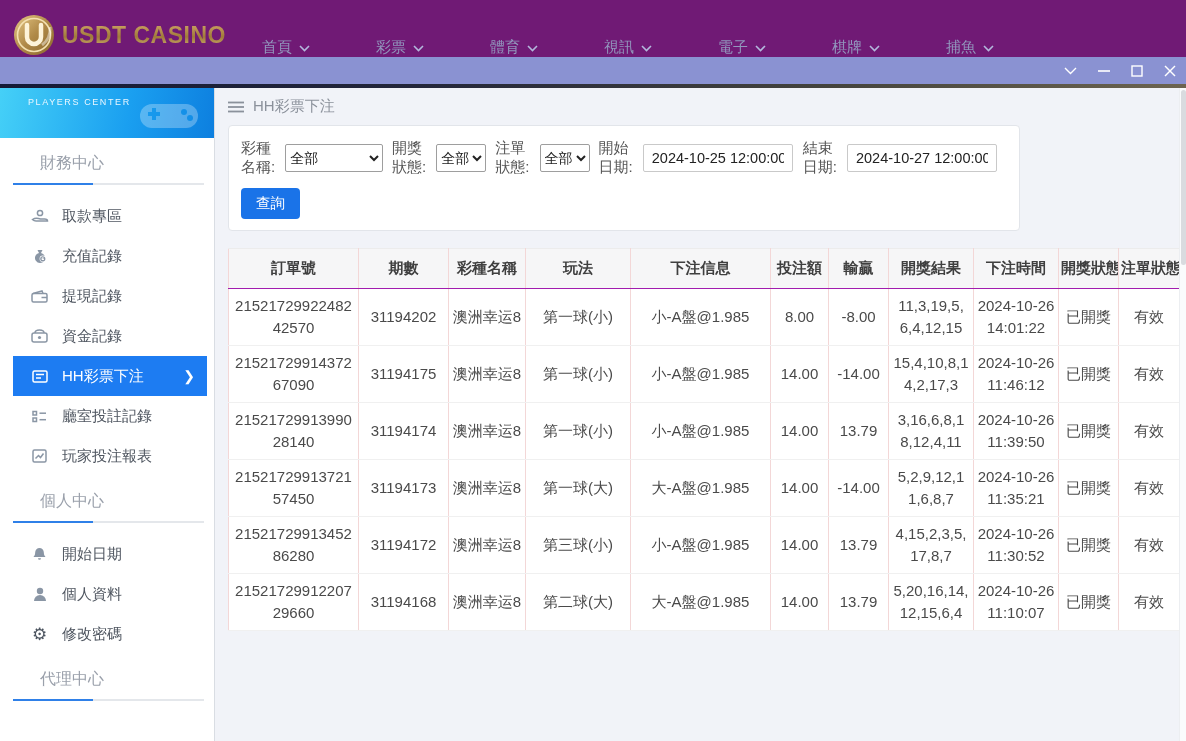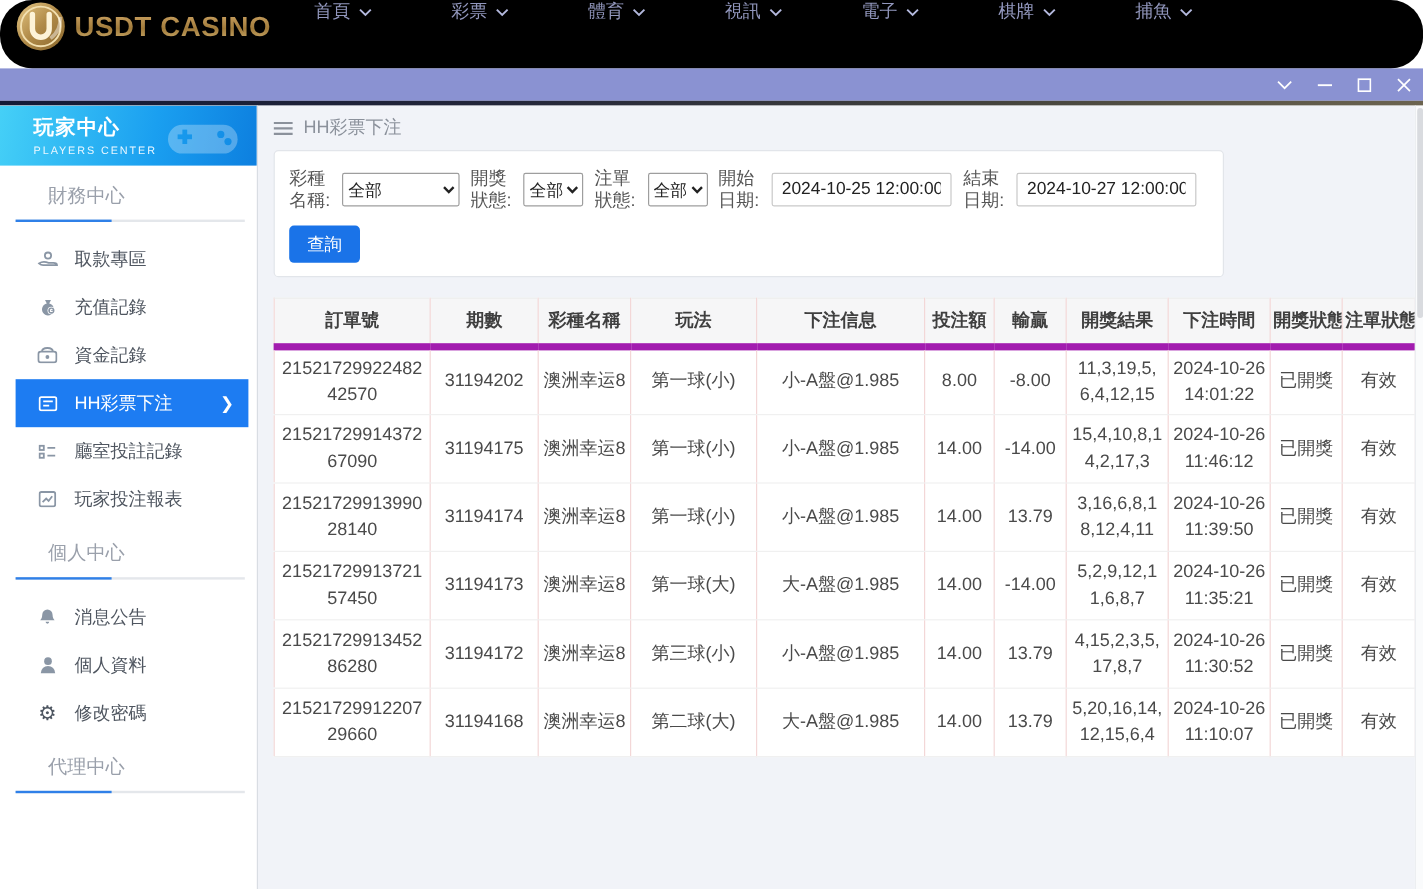--- a/index.html
+++ b/index.html
@@ -1,21 +1,21 @@
 <!DOCTYPE html>
 <html><head>
 <meta charset="utf-8">
 <style>
   * { margin:0; padding:0; box-sizing:border-box; }
   html,body { width:1186px; height:741px; overflow:hidden; background:#fff;
     font-family:"Liberation Sans","DejaVu Sans",sans-serif; }
   .app { width:1186px; height:741px; display:flex; flex-direction:column; }
 
   
-  .topbar { height:57px; background:#000000; display:flex; align-items:flex-start; padding-left:12px; flex:none;border-radius:27px; }
+  .topbar { height:57px; background:#701a75; display:flex; align-items:flex-end; padding-left:12px; flex:none; }
   .logo { display:flex; align-items:center; gap:6px; cursor:pointer; }
   .logo-text { font-size:23px; font-weight:bold; letter-spacing:.5px;
     background:linear-gradient(180deg,#c9a060 10%,#a07a3a 55%,#c9a868 90%);
     -webkit-background-clip:text; background-clip:text; color:#b08a48; -webkit-text-fill-color:transparent; }
   .main-nav { display:flex; margin-left:36px; }
   .nav-item { display:flex; align-items:center; gap:7px; margin-right:66px; font-size:15px;
     color:#9297bd; cursor:pointer; text-decoration:none; }
   .nav-item svg { margin-top:2px; }
 
   
@@ -64,21 +64,21 @@
   .f-date { height:28px; width:150px; border:1px solid #c9c9c9; border-radius:2px;
     font-size:14.5px; color:#222; padding:0 8px; margin-right:10px; font-family:Liberation Sans, sans-serif; }
   .query-btn { margin-top:11px; background:#1a73e8; color:#ffffff; border:none; border-radius:4px;
     padding:6px 15px; font-size:14.5px; cursor:pointer; font-family:inherit; }
 
   
   .table-card { margin-top:17px; width:951px; background:#fff; }
   table.bets { width:951px; border-collapse:collapse; table-layout:fixed;
     border-left:1px solid #f3d7d7; border-top:1px solid #ececec; }
   .bets th { height:40px; background:#f6f6f7; font-size:15px; font-weight:bold; color:#3f3f3f;
-    border-right:1px solid #f3d7d7; border-bottom:6px solid #a21caf; padding:2px 2px;
+    border-right:1px solid #f3d7d7; border-bottom:1px solid #a21caf; padding:2px 2px;
     overflow:hidden; white-space:nowrap; }
   .bets td { height:57px; font-size:15px; color:#4a4a4a; text-align:center; vertical-align:middle;
     border-right:1px solid #f3d7d7; border-bottom:1px solid #f0f0f0; padding:2px 3px;
     line-height:1.45; word-break:break-all; overflow:hidden; }
 
   
   .vscroll { width:7px; flex:none; background:#fafbfc; border-left:1px solid #eceef1; position:relative; }
   .vscroll .thumb { position:absolute; top:2px; left:1px; width:5px; height:175px; background:#d9dbdf; border-radius:3px; }
 </style>
 </head>
@@ -178,21 +178,20 @@
         <line x1="11" y1="1" x2="1" y2="11" stroke="#fff" stroke-width="1.4"></line>
       </svg>
     </div>
   </div>
   <div class="dark-strip"></div>
 
   <div class="body">
 
     <aside class="sidebar">
       <div class="side-banner">
-        <div class="t">玩家中心</div>
         <div class="s">PLAYERS CENTER</div>
         <svg class="gamepad" width="66" height="40" viewBox="0 0 66 40">
           <rect x="4" y="10" width="58" height="24" rx="12" fill="#fff"></rect>
           <circle cx="48" cy="18" r="3" fill="#1a9ff0"></circle>
             <circle cx="54" cy="24" r="3" fill="#1a9ff0"></circle>
           <rect x="12" y="18" width="12" height="4" fill="#1a9ff0"></rect>
             <rect x="16" y="14" width="4" height="12" fill="#1a9ff0"></rect>
         </svg>
       </div>
 
@@ -213,20 +212,30 @@
           <svg width="14" height="15" viewBox="0 0 14 15">
               <path class="icf" d="M4.5 1 h5 L8 4 a5 5 0 1 1 -2 0z"></path>
               <circle cx="9.8" cy="9.8" r="3.2" fill="#fff" stroke="none"></circle>
               <path class="icf" d="M9.8 7.2 a2.6 2.6 0 1 1 0 5.2 a2.6 2.6 0 0 1 0 -5.2 m-.4 1 v.5 h-.7 v2.2 h2.2 v-.8 h-1.4 v-.6 h1.4 v-.8 h-.7 v-.5z"></path>
             </svg>
         </span>
         <span class="lbl">充值記錄</span>
       </div>
       <div class="side-item">
         <span class="ic">
+          <svg width="17" height="13" viewBox="0 0 17 13">
+              <path class="icx" d="M2 3.5 L11 1 l1 2.5"></path>
+              <rect class="icx" x="1" y="3.5" width="15" height="8.5" rx="1.5"></rect>
+              <line class="icx" x1="10.5" y1="7.5" x2="16" y2="7.5"></line>
+            </svg>
+        </span>
+        <span class="lbl">提現記錄</span>
+      </div>
+      <div class="side-item">
+        <span class="ic">
           <svg width="17" height="14" viewBox="0 0 17 14">
               <rect class="icx" x="1" y="4" width="15" height="9" rx="2"></rect>
               <path class="icx" d="M4 4 c0 -4 9 -4 9 0"></path>
               <circle class="icf" cx="8.5" cy="8.5" r="1.6"></circle>
             </svg>
         </span>
         <span class="lbl">資金記錄</span>
       </div>
       <div class="side-item active">
         <span class="ic">
@@ -263,21 +272,21 @@
       <div class="section-hd">個人中心</div>
       <div class="section-line"></div>
 
       <div class="side-item">
         <span class="ic">
           <svg width="15" height="15" viewBox="0 0 15 15">
               <path class="icf" d="M7.5 1 a4.3 4.3 0 0 1 4.3 4.3 c0 3 1.2 4 1.7 4.6 H1.5 c.5 -.6 1.7 -1.6 1.7 -4.6 A4.3 4.3 0 0 1 7.5 1z"></path>
               <path class="icf" d="M6 11.2 h3 a1.5 1.5 0 0 1 -3 0z"></path>
             </svg>
         </span>
-        <span class="lbl">消息公告</span>
+        <span class="lbl">開始日期</span>
       </div>
       <div class="side-item">
         <span class="ic">
           <svg width="14" height="15" viewBox="0 0 14 15">
               <circle class="icf" cx="7" cy="4" r="3.2"></circle>
               <path class="icf" d="M1 14 a6 6 0 0 1 12 0z"></path>
             </svg>
         </span>
         <span class="lbl">個人資料</span>
       </div>

